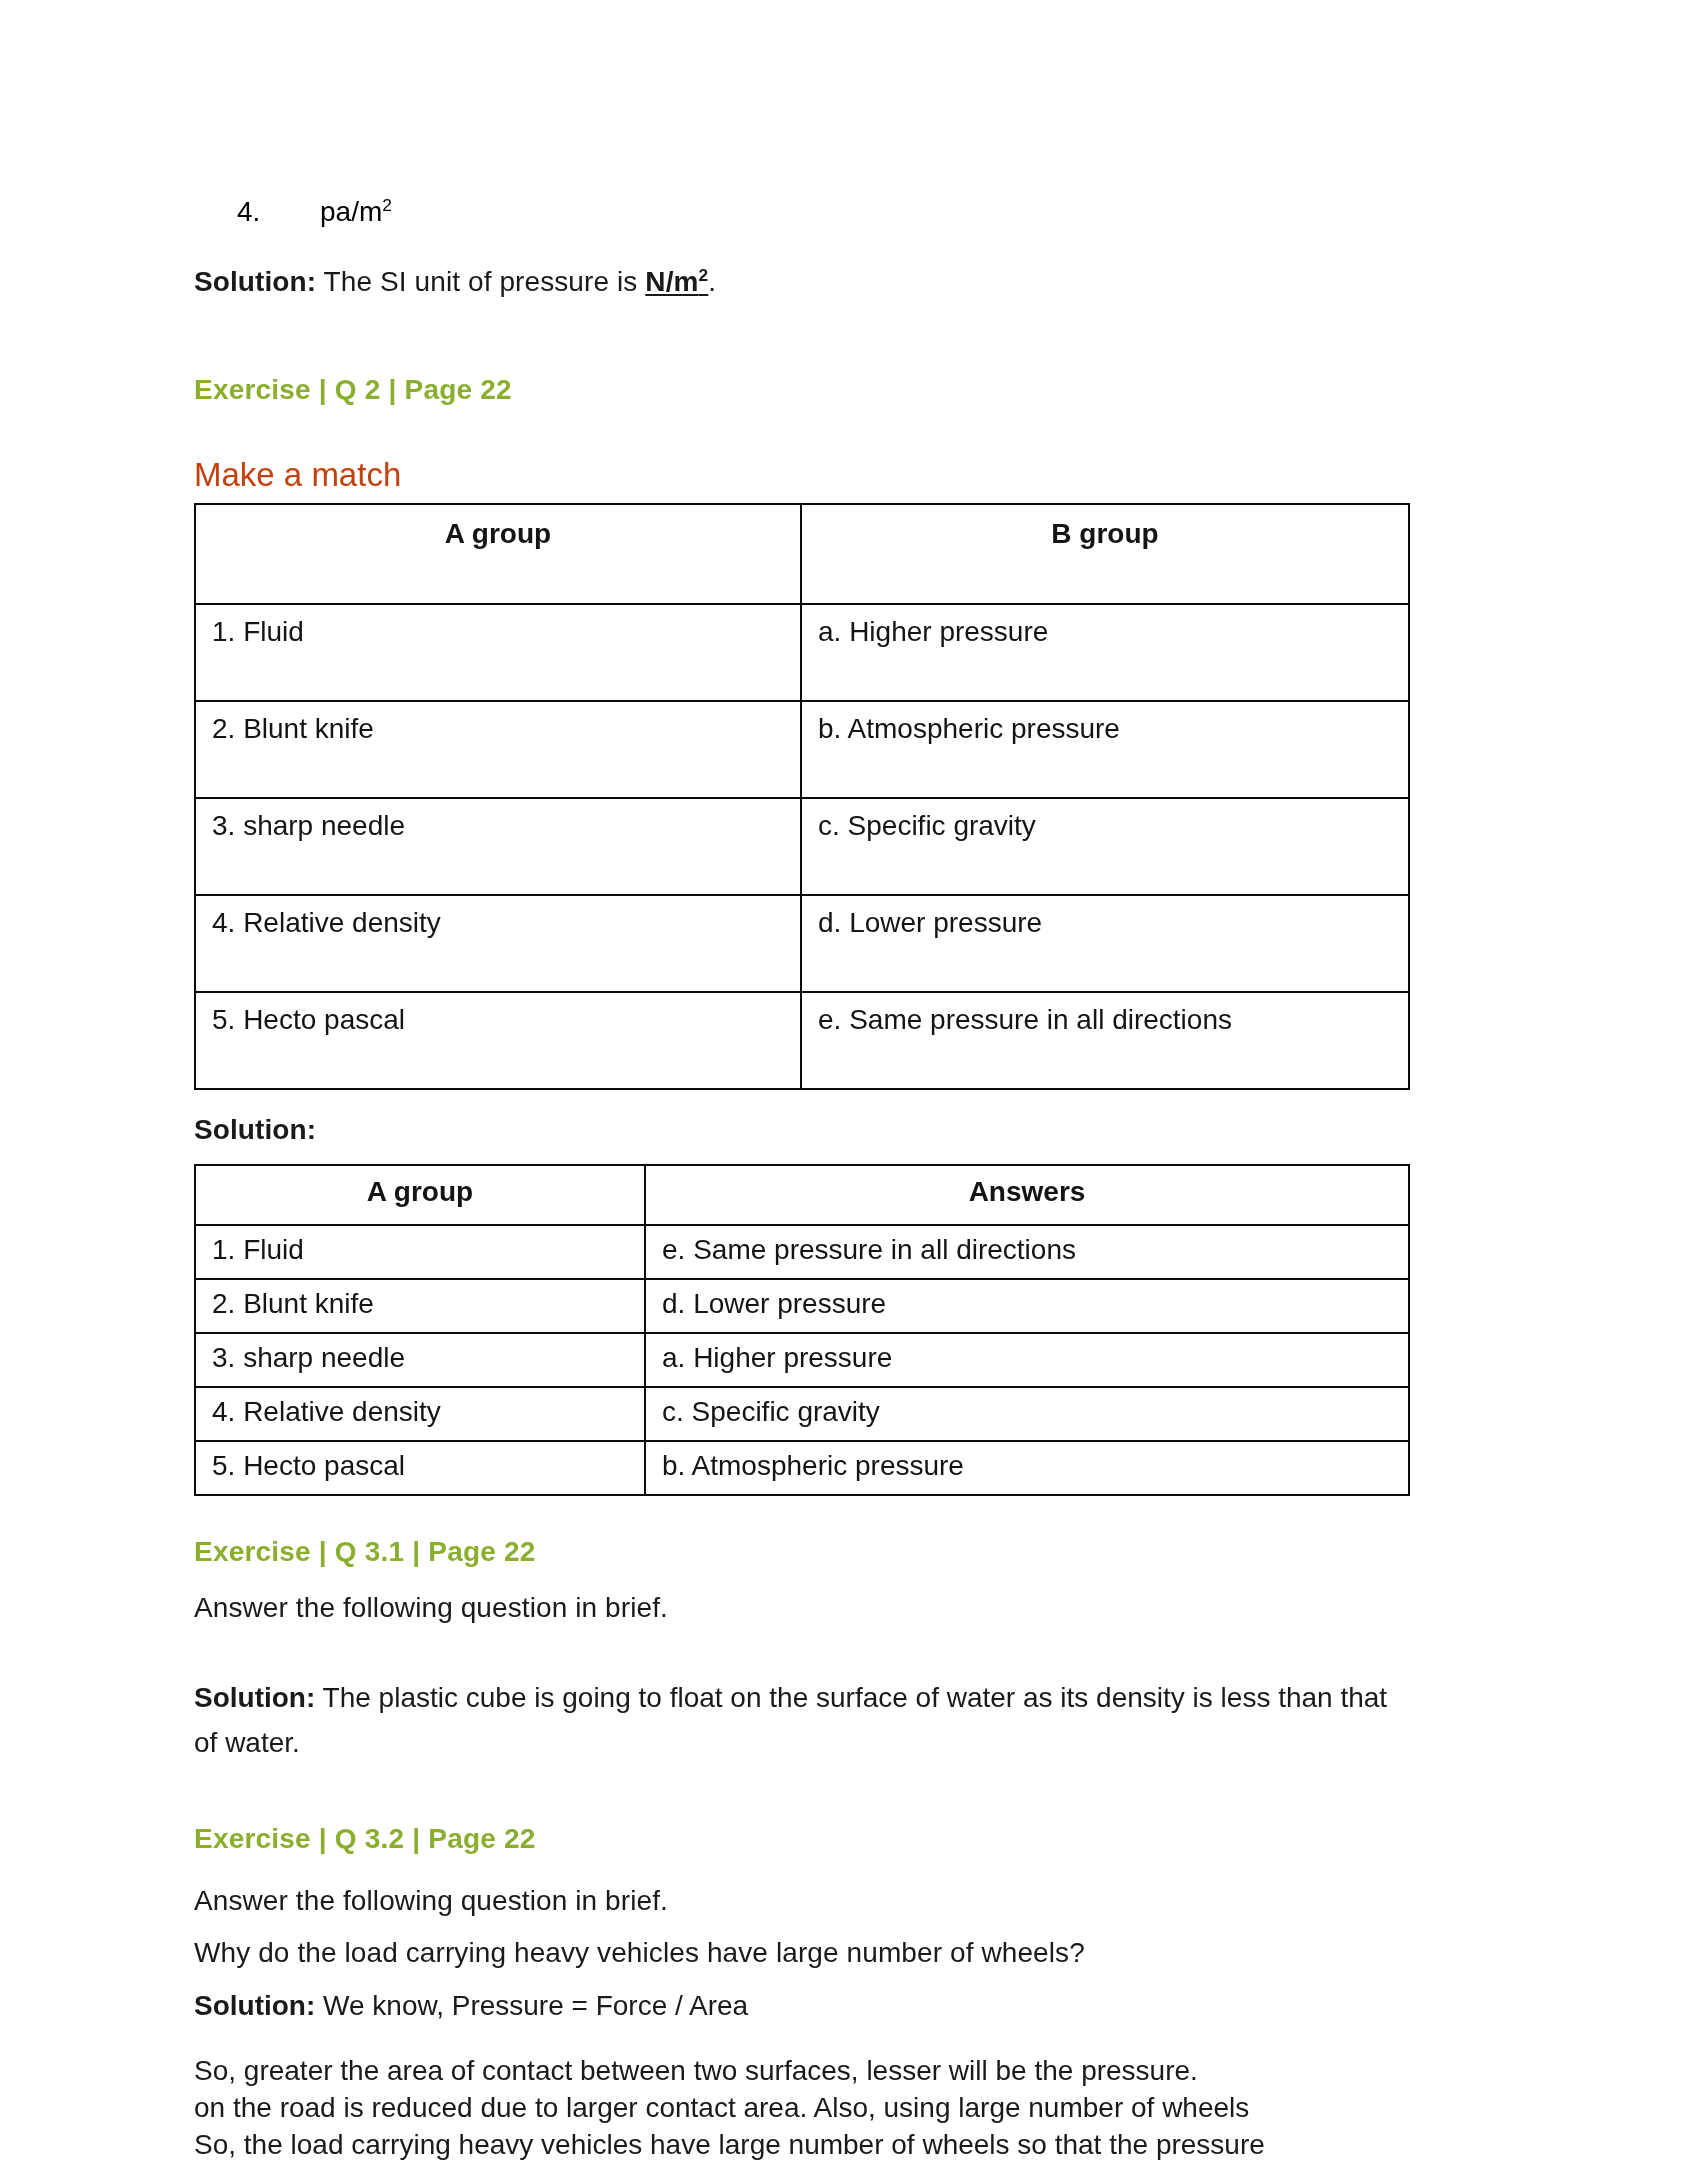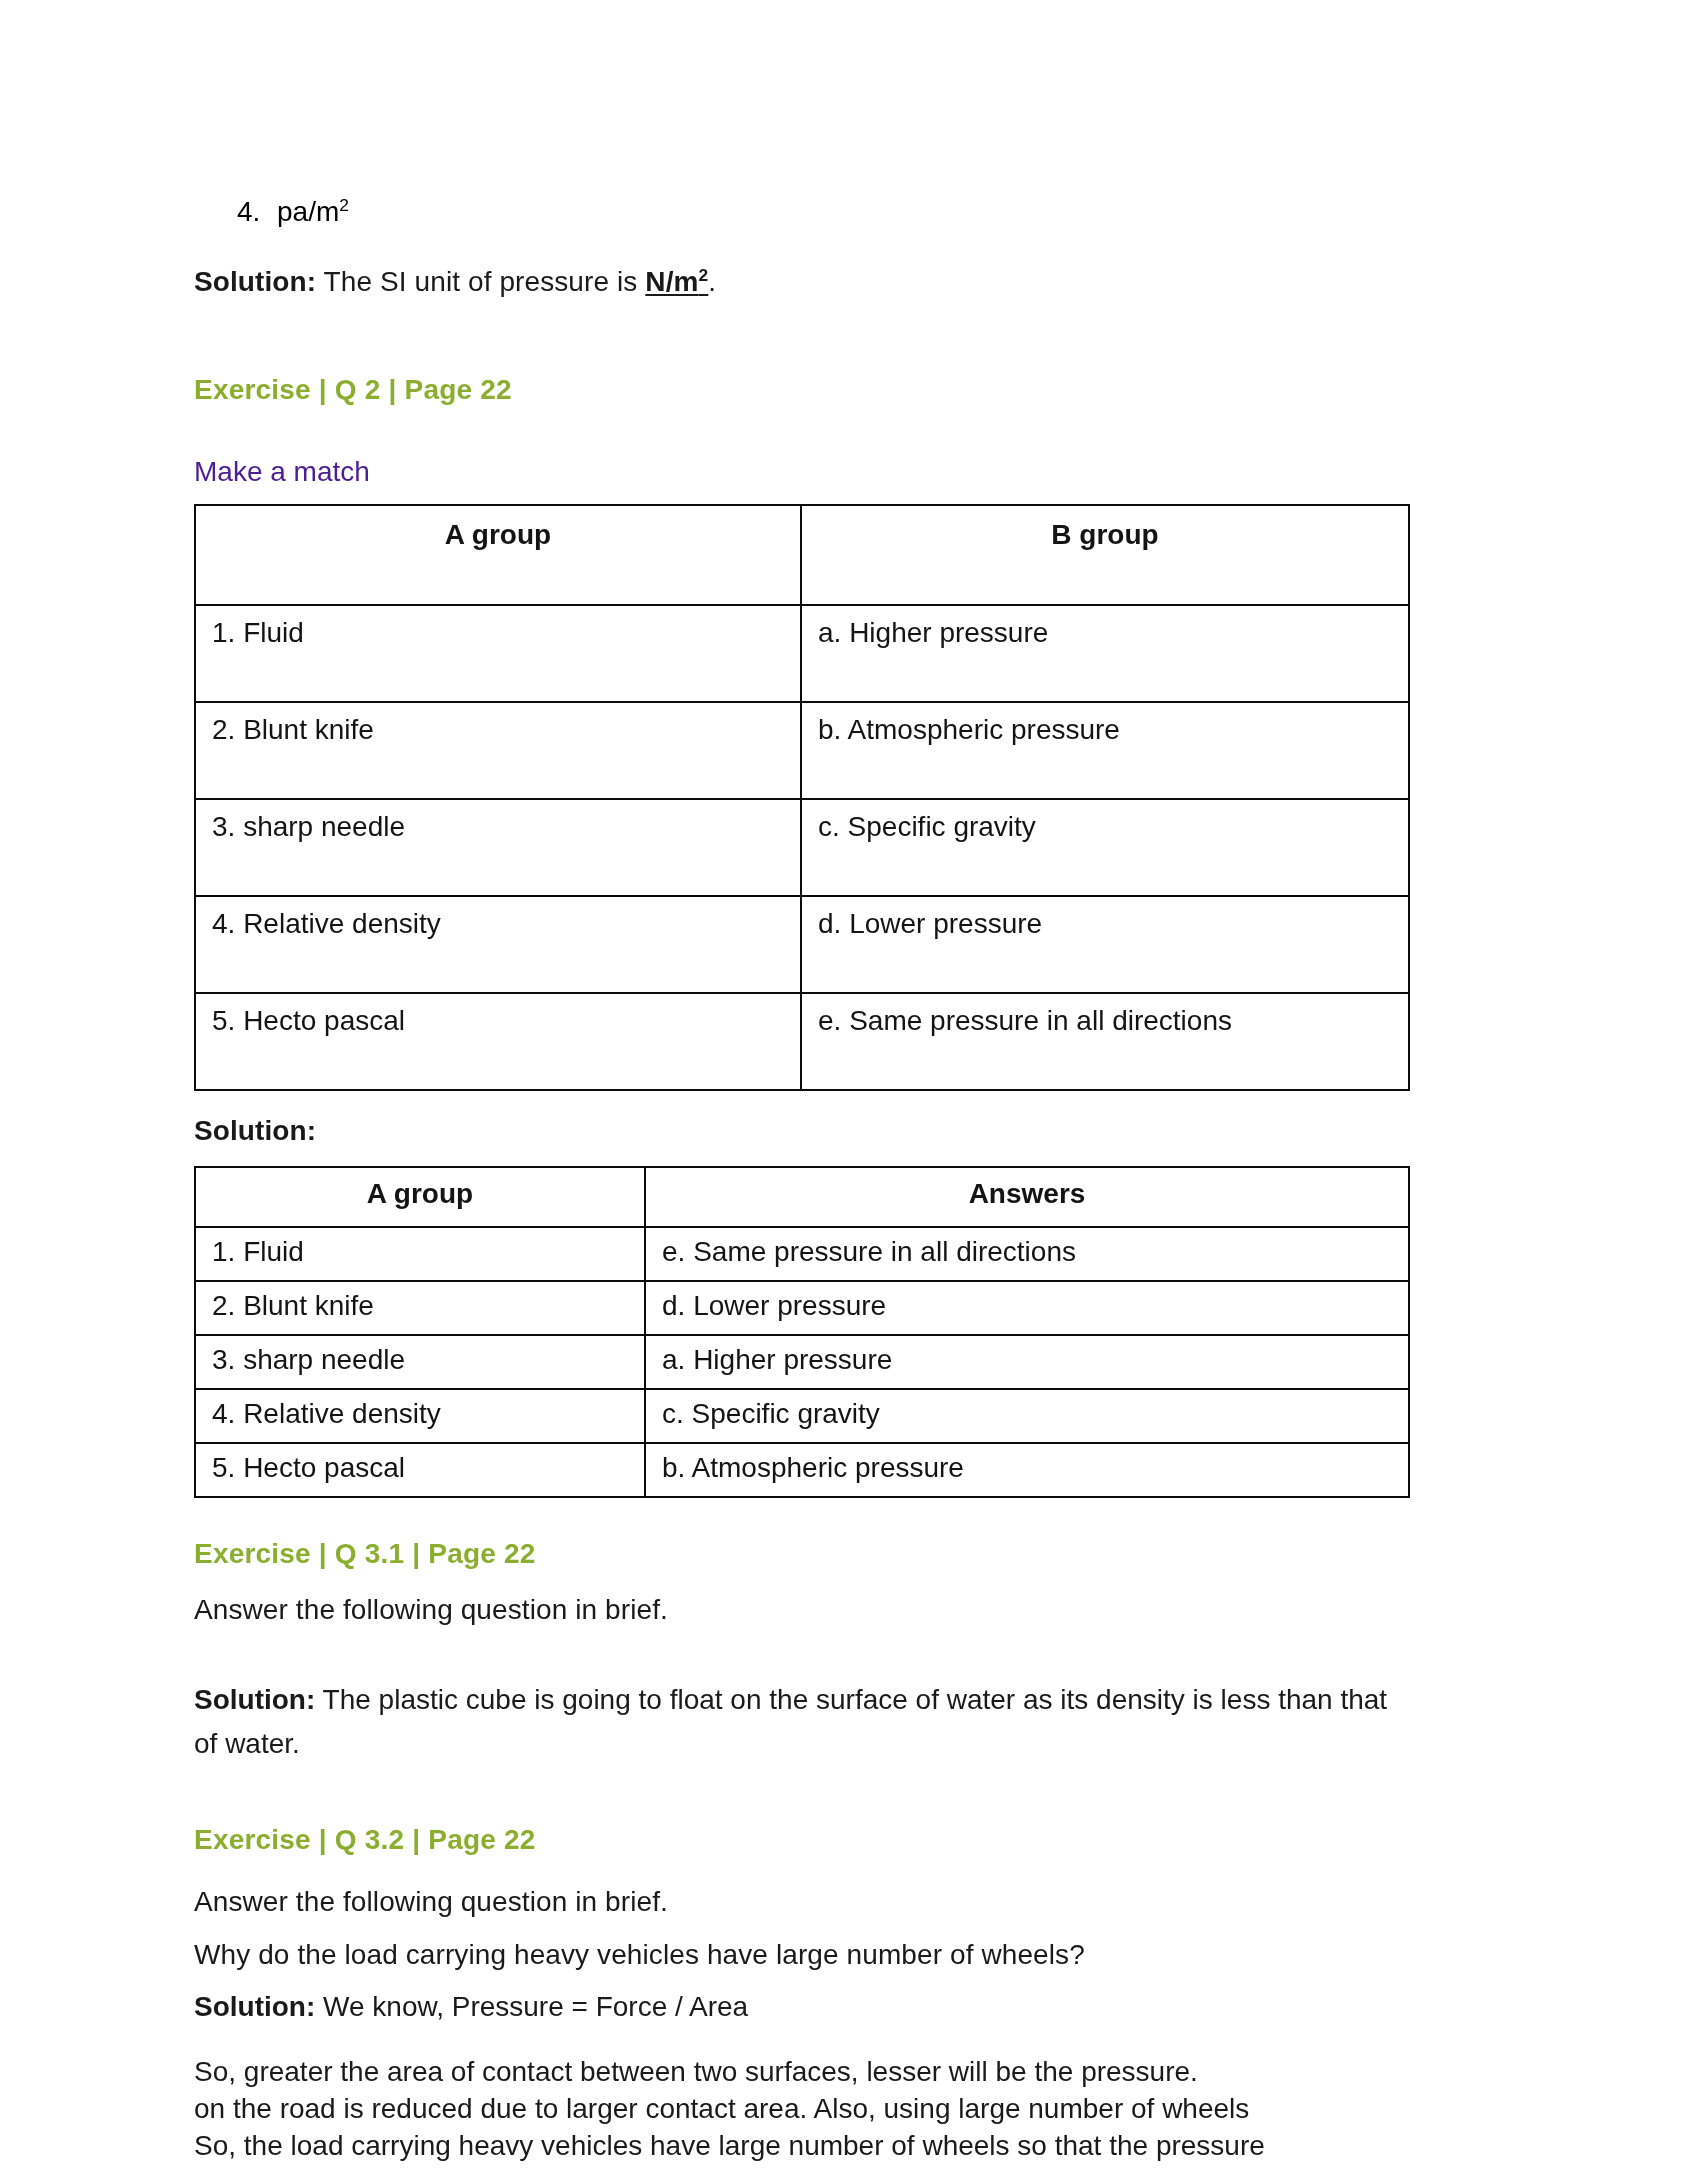--- a/index.html
+++ b/index.html
@@ -52,21 +52,21 @@
 
   
   .opt-row {
     display: flex;
     margin: 0 0 0 0;
     padding-left: 43px;
     font-size: 28px;
     line-height: 1.3;
   }
   .opt-num { width: 40px; flex: 0 0 40px; }
-  .opt-text { flex: 1; }
+  .opt-text { flex: 1; margin-left: 43px; }
 
   
   .gap-16 { height: 16px; }
   .gap-22 { height: 22px; }
   .gap-28 { height: 28px; }
   .gap-34 { height: 34px; }
   .gap-40 { height: 40px; }
   .gap-48 { height: 48px; }
   .gap-56 { height: 55px; }
 
@@ -106,24 +106,24 @@
   table.t1 td { height: 50px; padding: 11px 16px 34px 16px; }
 
   
   table.t2 { width: 1216px; }
   table.t2 col.c1 { width: 450px; }
   table.t2 th { height: 34px; padding: 10px 16px 14px 16px; }
   table.t2 td { height: 32px; padding: 8px 16px 12px 16px; }
 
   .tbl-wrap { }
   .caption-line {
-    font-size: 28px;
+    font-size: 33px;
     line-height: 1.3;
-    color: #4c1d95;
-    margin-bottom: 14px;
+    color: #c2410c;
+    margin-bottom: 6px;
   }
   .para {
     font-size: 28px;
     line-height: 1.58;
     color: #1a1a1a;
     margin: 0;
   }
   .para-tight {
     font-size: 28px;
     line-height: 1.32;

